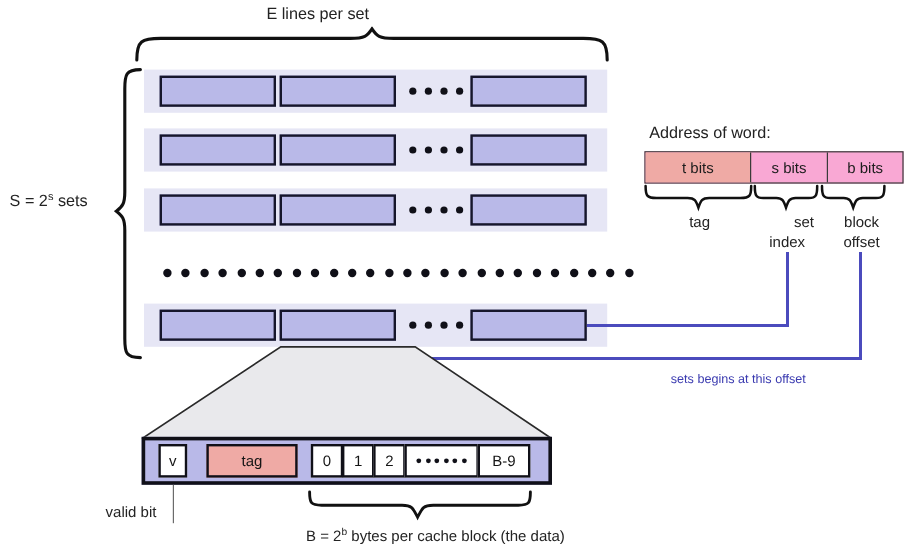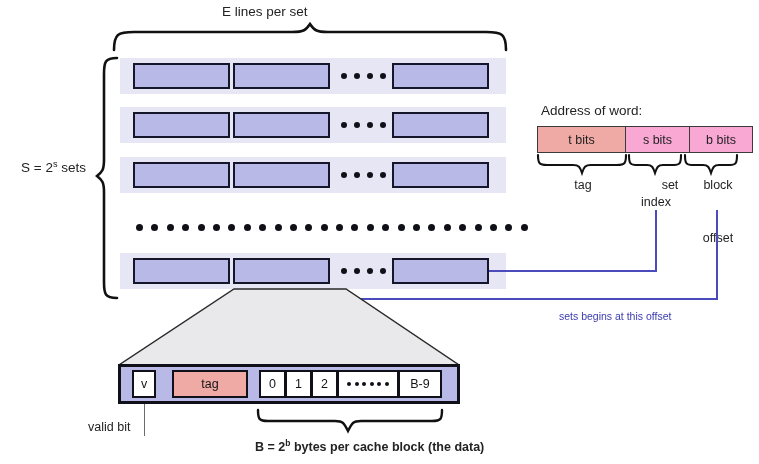--- a/index.html
+++ b/index.html
@@ -113,21 +113,21 @@
 
 <div id="stage">
 
   <div class="lbl ctr" style="left:222px;top:4px;">E lines per set</div>
 
   <svg class="abs" style="left:112px;top:22px;" width="396" height="30" viewBox="0 0 396 30">
     <path d="M2,28 C2,12 6,10 22,10 L180,10 C192,10 194,8 198,2
              C202,8 204,10 216,10 L374,10 C390,10 394,12 394,28" fill="none" stroke="#111" stroke-width="2.6" stroke-linecap="round"></path>
   </svg>
 
-  <div class="lbl" style="left:21px;top:160px;">
+  <div class="lbl" style="left:8px;top:160px;">
     <span>S = 2</span><sup>s</sup><span> sets</span>
   </div>
 
   <svg class="abs" style="left:95px;top:56px;" width="26" height="244" viewBox="0 0 26 244">
     <path d="M22,2 C10,2 9,6 9,18 L9,104 C9,114 7,116 2,120
              C7,124 9,126 9,136 L9,226 C9,238 10,242 22,242" fill="none" stroke="#111" stroke-width="2.6" stroke-linecap="round"></path>
   </svg>
 
   <div class="setband" style="left:120px;top:58px;width:386px;"></div>
   <div class="lineblk" style="left:133px;top:63px;width:97px;"></div>
@@ -220,21 +220,21 @@
                C178,14 179,12 184,12 L195,12 C201,12 202,10 202,2"></path>
     </g>
   </svg>
 
   <div class="lbl small ctr" style="left:565px;top:178px;width:36px;">tag</div>
 
   <div class="lbl small ctr" style="left:652px;top:178px;width:36px;">set</div>
   <div class="lbl small ctr" style="left:633px;top:195px;width:46px;">index</div>
 
   <div class="lbl small ctr" style="left:695px;top:178px;width:46px;">block</div>
-  <div class="lbl small ctr" style="left:695px;top:195px;width:46px;margin-top:36px;">offset</div>
+  <div class="lbl small ctr" style="left:695px;top:195px;width:46px;">offset</div>
 
   <svg class="abs bluepath" style="left:485px;top:210px;" width="186" height="72" viewBox="0 0 186 72" shape-rendering="crispEdges">
     <path d="M171,0 L171,61 L4,61" fill="none" stroke="#4b4bbd" stroke-width="2.6"></path>
   </svg>
 
   <svg class="abs bluepath" style="left:308px;top:210px;" width="412" height="178" viewBox="0 0 412 178" shape-rendering="crispEdges">
     <path d="M409,0 L409,89 L4,89 L4,175" fill="none" stroke="#4b4bbd" stroke-width="2.6"></path>
   </svg>
 
   <div class="lbl blue" style="left:559px;top:310px;">sets begins at this offset</div>
@@ -263,17 +263,17 @@
   <div class="cell" style="left:398px;top:370px;width:44px;">B-9</div>
 
   <div class="vline" style="left:144px;top:404px;height:32px;"></div>
   <div class="lbl small" style="left:88px;top:420px;">valid bit</div>
 
   <svg class="abs" style="left:255px;top:408px;" width="192" height="26" viewBox="0 0 192 26">
     <path d="M3,2 C3,11 4,13 13,13 L80,13 C88,13 89,15 93,23
              C97,15 98,13 106,13 L177,13 C186,13 187,11 187,2" fill="none" stroke="#111" stroke-width="2.4" stroke-linecap="round"></path>
   </svg>
 
-  <div class="lbl small" style="left:255px;top:440px;font-weight:bold;">
+  <div class="lbl small" style="left:255px;top:440px;">
     <span>B = 2</span><sup>b</sup><span> bytes per cache block (the data)</span>
   </div>
 
 </div>
 
 </body></html>

